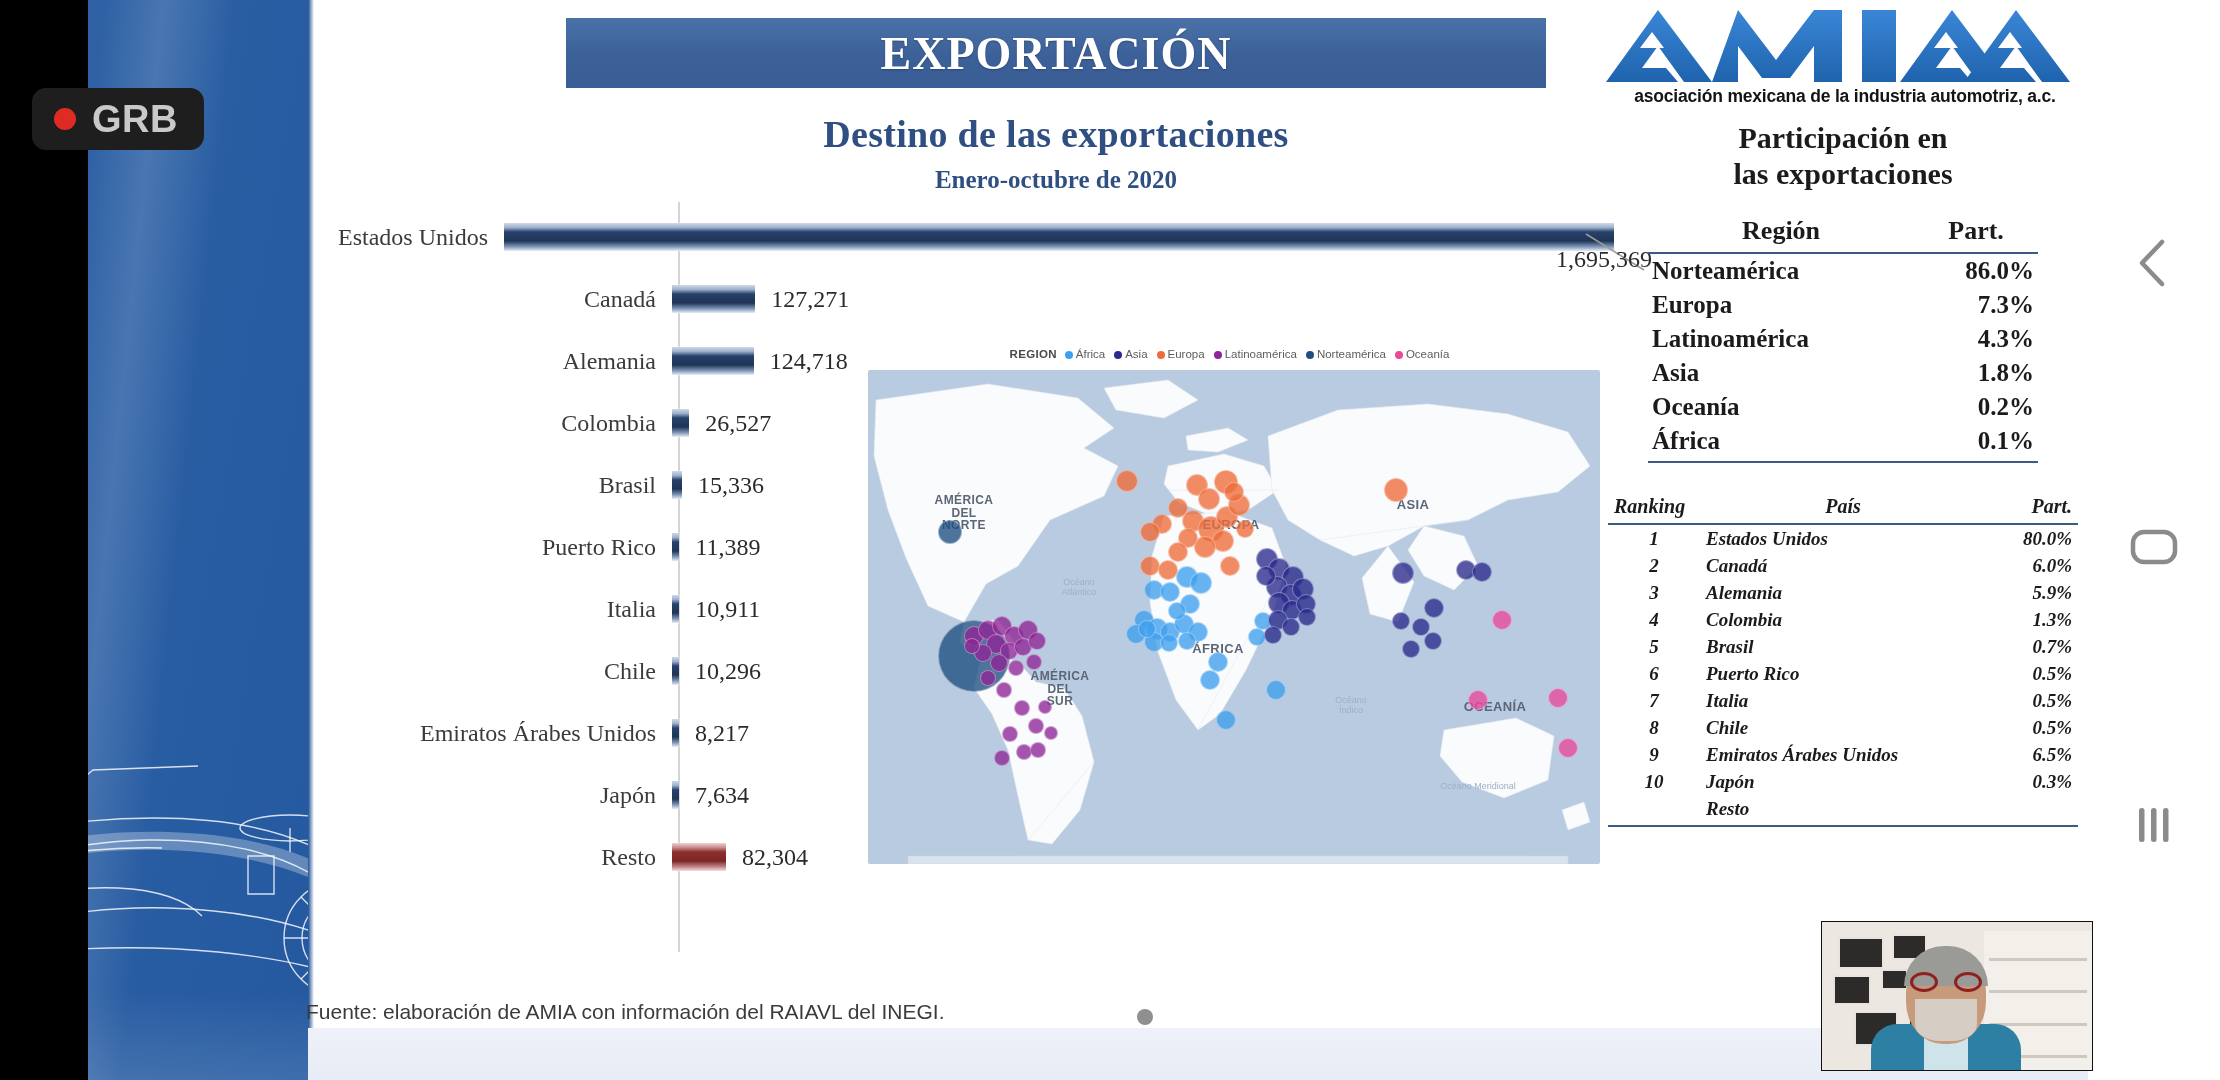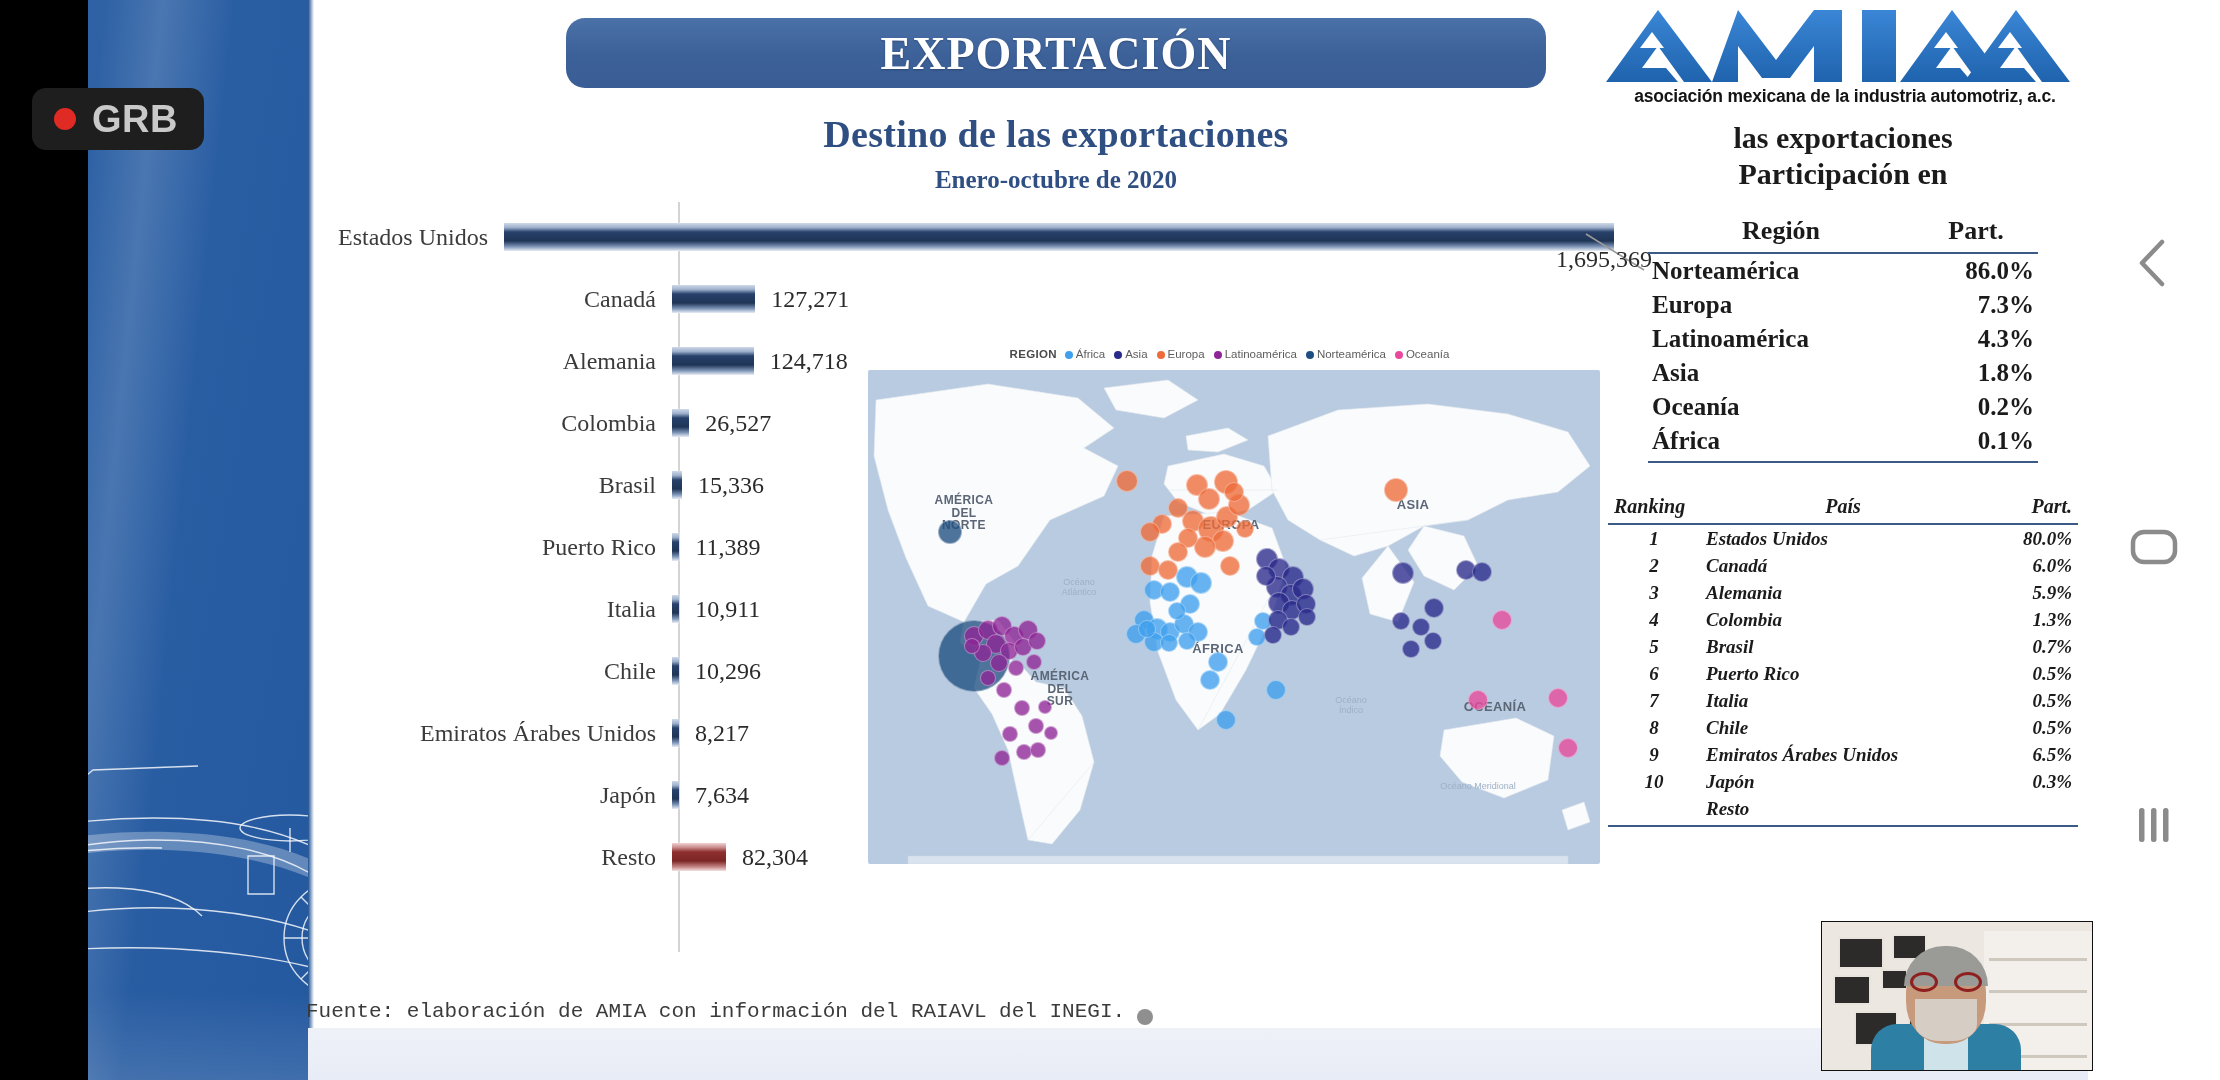--- a/index.html
+++ b/index.html
@@ -35,21 +35,21 @@
   #band-edge{
     position:absolute; left:220px; top:0; width:6px; height:1080px;
     background:linear-gradient(90deg,#1d4f91,#ffffff);
   }
 
   
   #title-banner{
     position:absolute; left:478px; top:18px; width:980px; height:70px;
     background:linear-gradient(180deg,#4a72a8 0%,#3c6098 55%,#3a5d95 100%);
     box-shadow:0 3px 0 rgba(255,255,255,.9);
-    display:flex; align-items:center; justify-content:center;border-radius:19px;
+    display:flex; align-items:center; justify-content:center;
   }
   #title-banner span{
     color:#ffffff; font-size:46px; font-weight:700; letter-spacing:1px;
     font-family:"Liberation Serif", serif;
     text-shadow:0 1px 2px rgba(0,0,0,.25);
   }
 
   
   #amia{ position:absolute; left:1512px; top:6px; width:490px; height:106px; }
   #amia svg{ display:block; }
@@ -151,21 +151,21 @@
   #rank-table th.c3{ text-align:right; width:92px;}
   #rank-table td{ font-size:19px; color:#1b1b1b; padding:2.5px 6px; font-weight:700;}
   #rank-table td.c1{ text-align:center; }
   #rank-table td.c2{ text-align:left; }
   #rank-table td.c3{ text-align:right; }
   #rank-table tr.last td{ border-bottom:2px solid #3c5a86; padding-bottom:5px;}
 
   
   #source{
     position:absolute; left:218px; top:1000px; font-size:21px; color:#3b3b3b;
-    font-family:Liberation Mono, monospace;
+    font-family:Liberation Sans, sans-serif;
   }
   #page-dot{
     position:absolute; left:1049px; top:1009px; width:16px; height:16px;
     border-radius:50%; background:#8f8f8f;
   }
   #slide-footer{
     position:absolute; left:220px; top:1028px; width:1780px; height:52px;
     background:linear-gradient(180deg,#eef1f8,#e8ecf6);
   }
 
@@ -509,22 +509,22 @@
             <div class="bub" style="left: 624px; top: 240px; width: 20px; height: 20px; background: rgb(232, 73, 156); opacity: 0.78; border: 1px solid rgba(255, 255, 255, 0.45);"></div>
             <div class="bub" style="left: 600px; top: 320px; width: 20px; height: 20px; background: rgb(232, 73, 156); opacity: 0.78; border: 1px solid rgba(255, 255, 255, 0.45);"></div>
             <div class="bub" style="left: 680px; top: 318px; width: 20px; height: 20px; background: rgb(232, 73, 156); opacity: 0.78; border: 1px solid rgba(255, 255, 255, 0.45);"></div>
             <div class="bub" style="left: 690px; top: 368px; width: 20px; height: 20px; background: rgb(232, 73, 156); opacity: 0.78; border: 1px solid rgba(255, 255, 255, 0.45);"></div>
           </div>
       </div>
     </div>
 
     <div id="right-panel">
       <div id="part-title">
+        <div>Participación en</div>
         <div>las exportaciones</div>
-        <div>Participación en</div>
       </div>
 
       <table id="region-table">
         <thead>
           <tr>
             <th>Región</th>
             <th>Part.</th>
           </tr>
         </thead>
         <tbody id="region-body">

